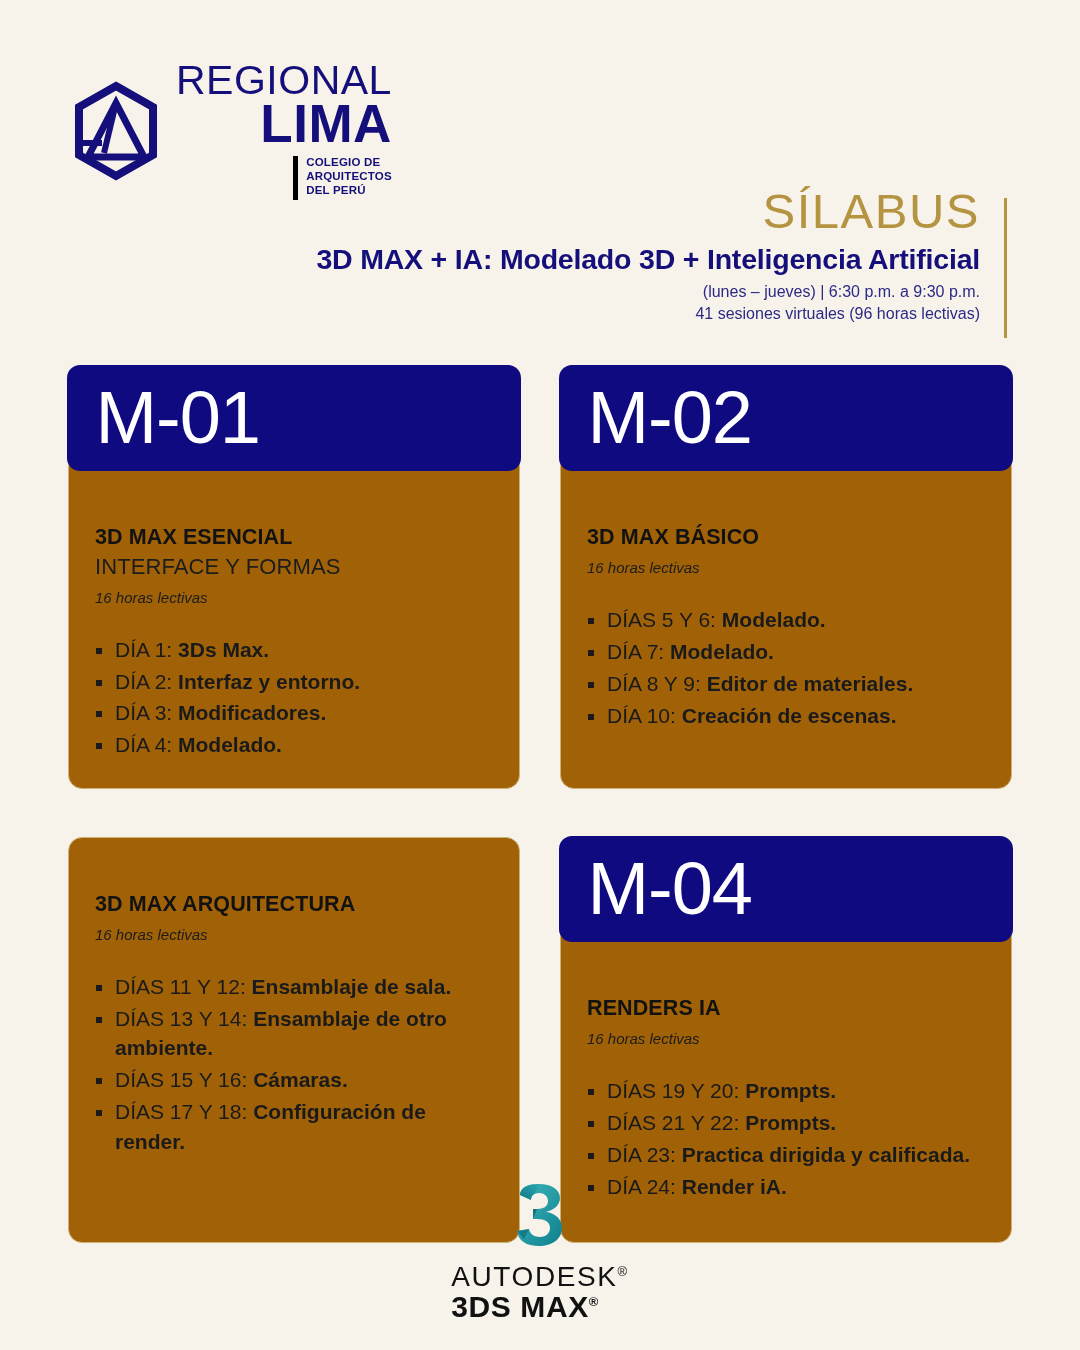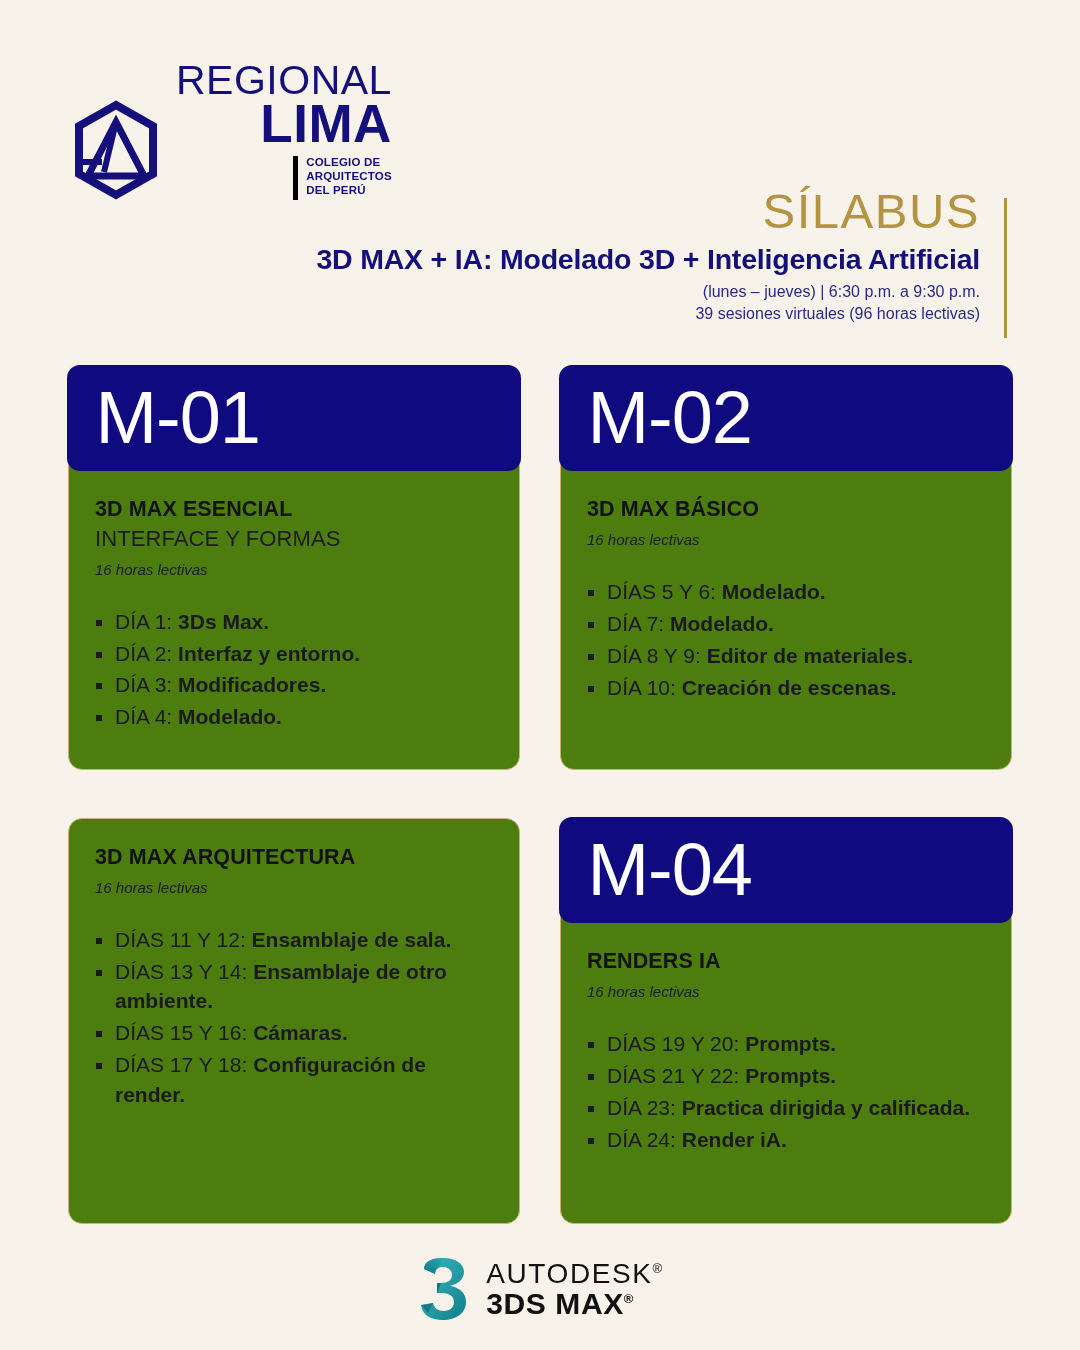--- a/index.html
+++ b/index.html
@@ -18,21 +18,21 @@
     background: #f7f3ea;
     overflow: hidden;
   }
 
   
   .brand {
     position: absolute;
     left: 72px;
     top: 62px;
     display: flex;
-    align-items: flex-end;
+    align-items: center;
     gap: 16px;
   }
   .brand-mark { width: 88px; height: 100px; display: block; }
   .brand-words { display: flex; flex-direction: column; line-height: 0.92; }
   .brand-regional {
     font-size: 41px;
     letter-spacing: 0.5px;
     color: #140f7a;
     font-weight: 400;
   }
@@ -103,21 +103,21 @@
     display: grid;
     grid-template-columns: 452px 452px;
     column-gap: 40px;
     row-gap: 48px;
   }
 
   .card {
     position: relative;
     border: 1.6px solid #cdb277;
     border-radius: 14px;
-    background: #4d7c0f;
+    background: #a16207;
     padding: 0 0 26px 0;
     min-height: 404px;
   }
   .card.tall { min-height: 406px; }
 
   .card-head {
     background: #100a80;
     border-radius: 13px;
     margin: -1.6px -1.6px 0 -1.6px;
     height: 106px;
@@ -134,20 +134,21 @@
   }
 
   .card-body { padding: 26px 26px 0 26px; }
 
   .mod-name {
     font-size: 21.5px;
     font-weight: 700;
     color: #121212;
     letter-spacing: 0.1px;
     line-height: 1.2;
+    margin-top: 28px;
   }
   .mod-sub {
     font-size: 22px;
     font-weight: 400;
     color: #1c1c1c;
     letter-spacing: 0.1px;
     line-height: 1.25;
     margin-top: 2px;
   }
   .mod-hours {
@@ -184,20 +185,21 @@
   
   .footer {
     position: absolute;
     left: 0;
     right: 0;
     bottom: 28px;
     display: flex;
     justify-content: center;
     align-items: center;
     gap: 14px;
+    flex-direction: column;
   }
   .ad-mark { width: 56px; height: 66px; display: block; }
   .ad-words { display: flex; flex-direction: column; line-height: 1.04; }
   .ad-top {
     font-size: 28px;
     font-weight: 400;
     letter-spacing: 1.6px;
     color: #111111;
   }
   .ad-bot {
@@ -231,21 +233,21 @@
         </div>
       </div>
     </div>
   </div>
 
   <div class="titleblock">
     <div class="silabus">SÍLABUS</div>
     <div class="course-title">3D MAX + IA: Modelado 3D + Inteligencia Artificial</div>
     <div class="course-meta">
       <div>(lunes – jueves) | 6:30 p.m. a 9:30 p.m.</div>
-      <div>39 sesiones virtuales (96 horas lectivas)</div>
+      <div>41 sesiones virtuales (96 horas lectivas)</div>
     </div>
   </div>
   <div class="title-rule"></div>
 
   <div class="grid">
 
     <div class="card">
       <div class="card-head">
         <div class="card-code">M-01</div>
       </div>

